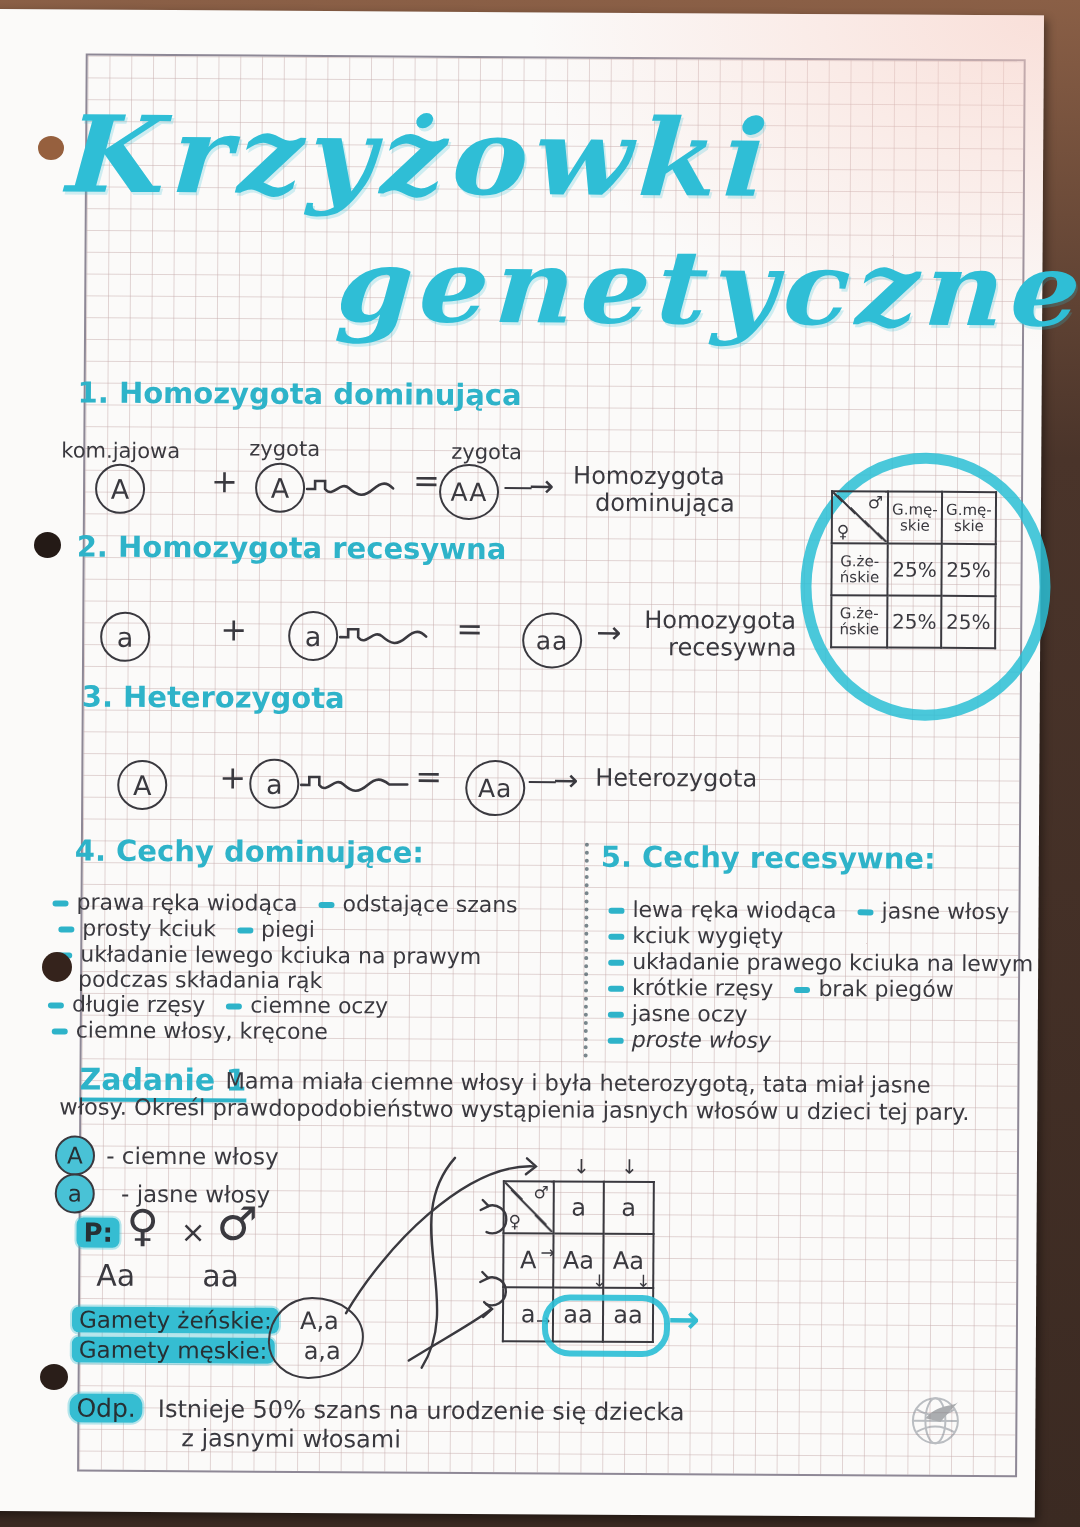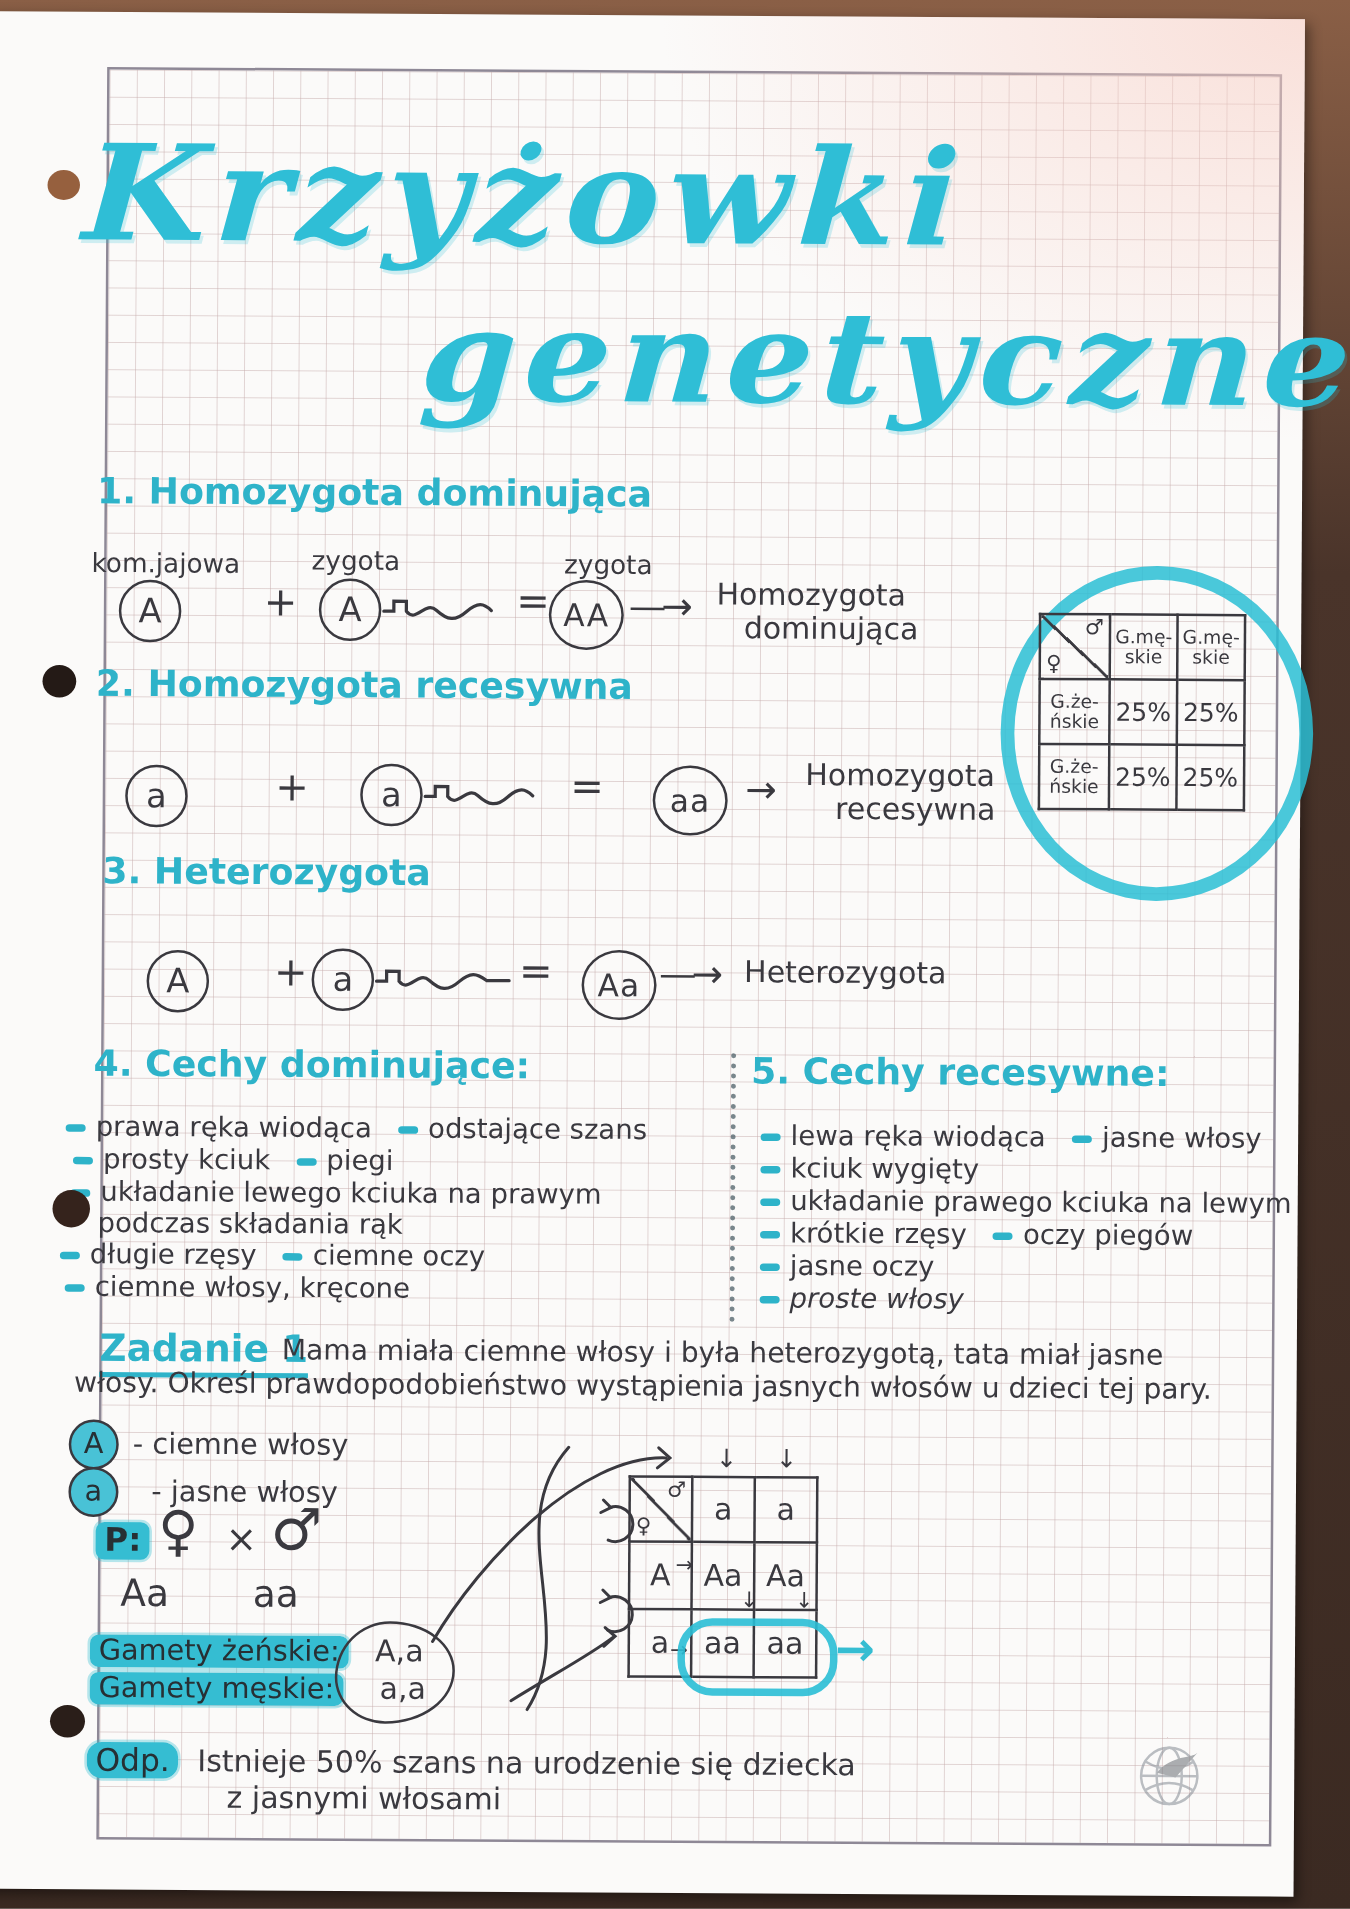--- a/index.html
+++ b/index.html
@@ -102,21 +102,21 @@
 <div class="page">
   <div class="grid"></div>
   <div class="pink-tint"></div>
 
   <div class="content">
 
     <div class="abs title" style="left:80px;top:82px;font-size:106px;">Krzyżowki</div>
     <div class="abs title" style="left:350px;top:214px;font-size:102px;">genetyczne</div>
 
     <div class="abs heading" style="left:88px;top:366px;">1. Homozygota dominująca</div>
-    <div class="abs hw lbl" style="left:84px;top:429px;">kom.jajowa</div>
+    <div class="abs hw lbl" style="left:72px;top:429px;">kom.jajowa</div>
     <div class="abs hw lbl" style="left:260px;top:426px;">zygota</div>
     <div class="abs hw lbl" style="left:462px;top:428px;">zygota</div>
     <div class="abs allele" style="left:106px;top:454px;">A</div>
     <div class="abs hw op" style="left:222px;top:452px;">+</div>
     <div class="abs sperm" style="left:266px;top:452px;">
       <span class="allele">A</span>
       <svg width="92" height="30" viewBox="0 0 92 30">
         <path d="M2 16 h8 v-8 h10 v8 M20 16 c8 10 15 -9 24 -1 s15 9 24 1 s14 -7 20 -1" stroke="#3a393f" stroke-width="2.6" fill="none" stroke-linecap="round"></path>
       </svg>
     </div>
@@ -224,21 +224,21 @@
       <span class="bullet" style="margin-left:14px;"></span><span>jasne włosy</span>
     </div>
     <div class="abs hw li" style="left:622px;top:910px;">
       <span class="bullet"></span><span>kciuk wygięty</span>
     </div>
     <div class="abs hw li" style="left:622px;top:936px;">
       <span class="bullet"></span><span>układanie prawego kciuka na lewym</span>
     </div>
     <div class="abs hw li" style="left:622px;top:962px;">
       <span class="bullet"></span><span>krótkie rzęsy</span>
-      <span class="bullet" style="margin-left:14px;"></span><span>oczy piegów</span>
+      <span class="bullet" style="margin-left:14px;"></span><span>brak piegów</span>
     </div>
     <div class="abs hw li" style="left:622px;top:988px;">
       <span class="bullet"></span><span>jasne oczy</span>
     </div>
     <div class="abs hw li" style="left:622px;top:1014px;font-style:italic;">
       <span class="bullet"></span><span>proste włosy</span>
     </div>
 
     <div class="abs task-label" style="left:94px;top:1052px;">Zadanie 1</div>
     <div class="abs hw task-text" style="left:240px;top:1057px;">Mama miała ciemne włosy i była heterozygotą, tata miał jasne</div>

